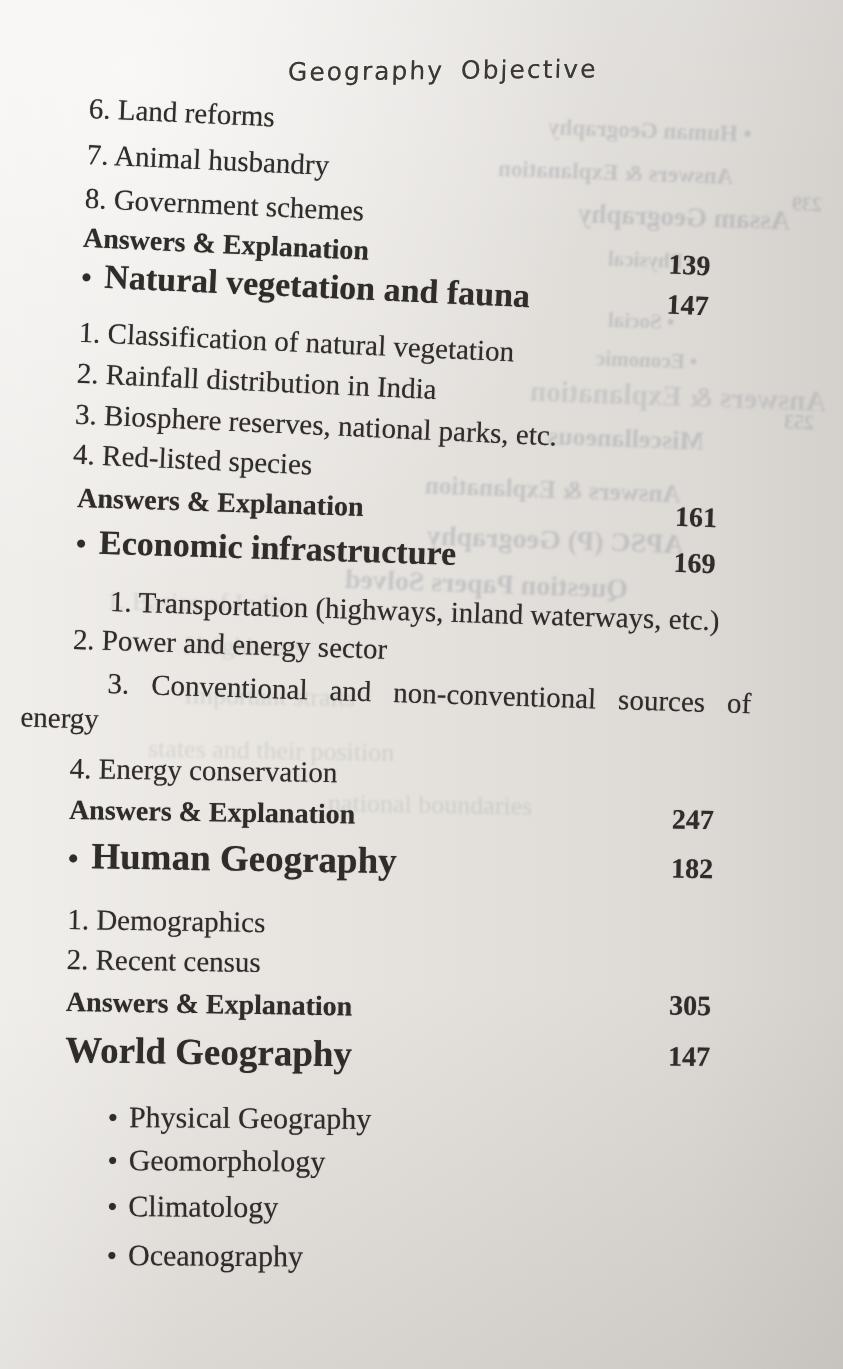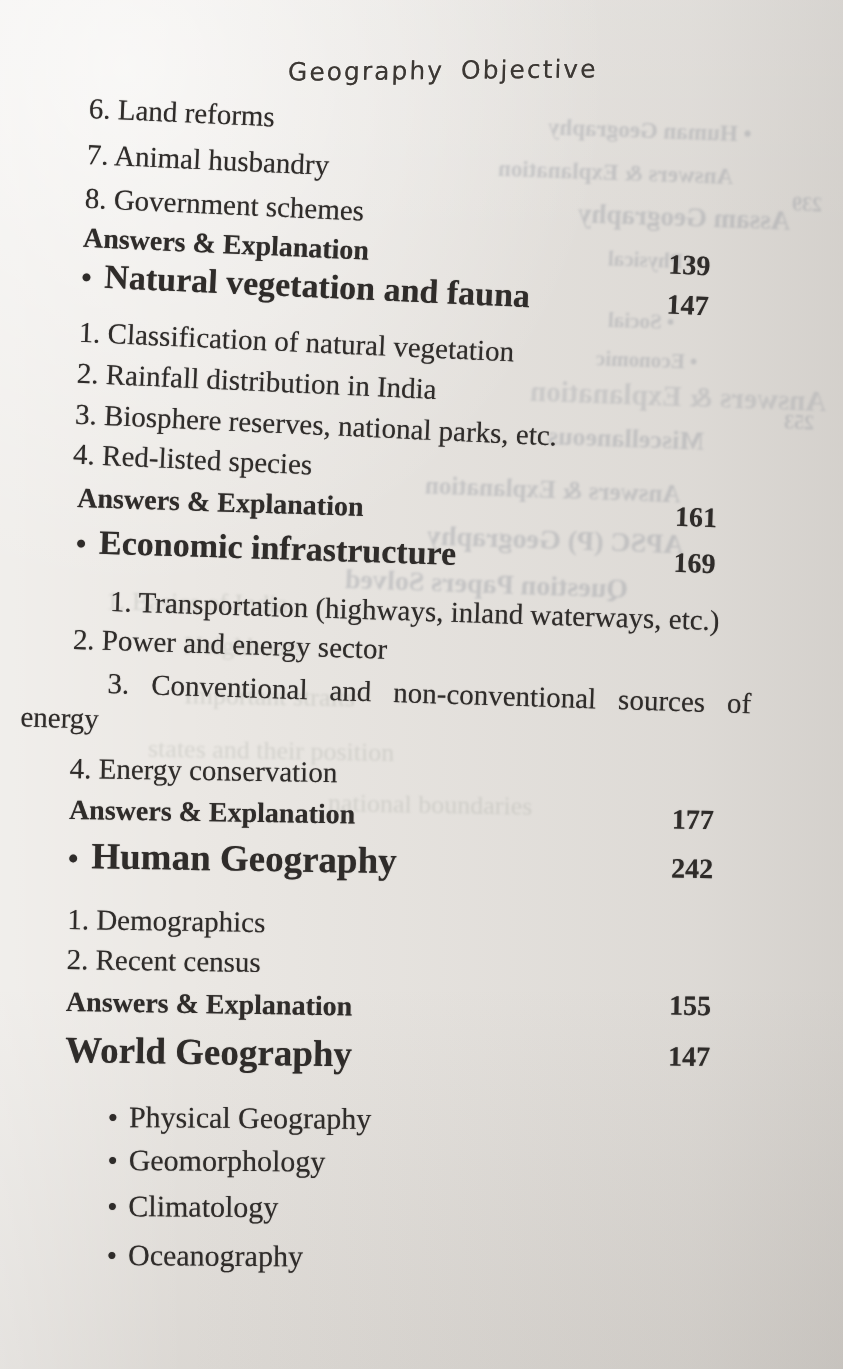--- a/index.html
+++ b/index.html
@@ -154,36 +154,36 @@
         <span class="label">3. Conventional and non-conventional sources of energy</span>
       </div>
   </div>
 
   <div class="grp g3">
     <div class="row r14">
         <span class="label">4. Energy conservation</span>
       </div>
     <div class="row ans r15">
       <span class="label">Answers &amp; Explanation</span>
-      <span class="pagenum">177</span>
+      <span class="pagenum">247</span>
     </div>
     <div class="row sec big r16">
       <span class="bullet">•</span>
       <span class="label">Human Geography</span>
-      <span class="pagenum">242</span>
+      <span class="pagenum">182</span>
     </div>
     <div class="row r17">
         <span class="label">1. Demographics</span>
       </div>
     <div class="row r18">
         <span class="label">2. Recent census</span>
       </div>
     <div class="row ans r19">
       <span class="label">Answers &amp; Explanation</span>
-      <span class="pagenum num-up">155</span>
+      <span class="pagenum num-up">305</span>
     </div>
     <div class="row chap r20">
       <span class="label">World Geography</span>
       <span class="pagenum num-up">147</span>
     </div>
   </div>
 
   <div class="grp g4">
     <div class="row bul r21">
       <span class="bullet">•</span>

